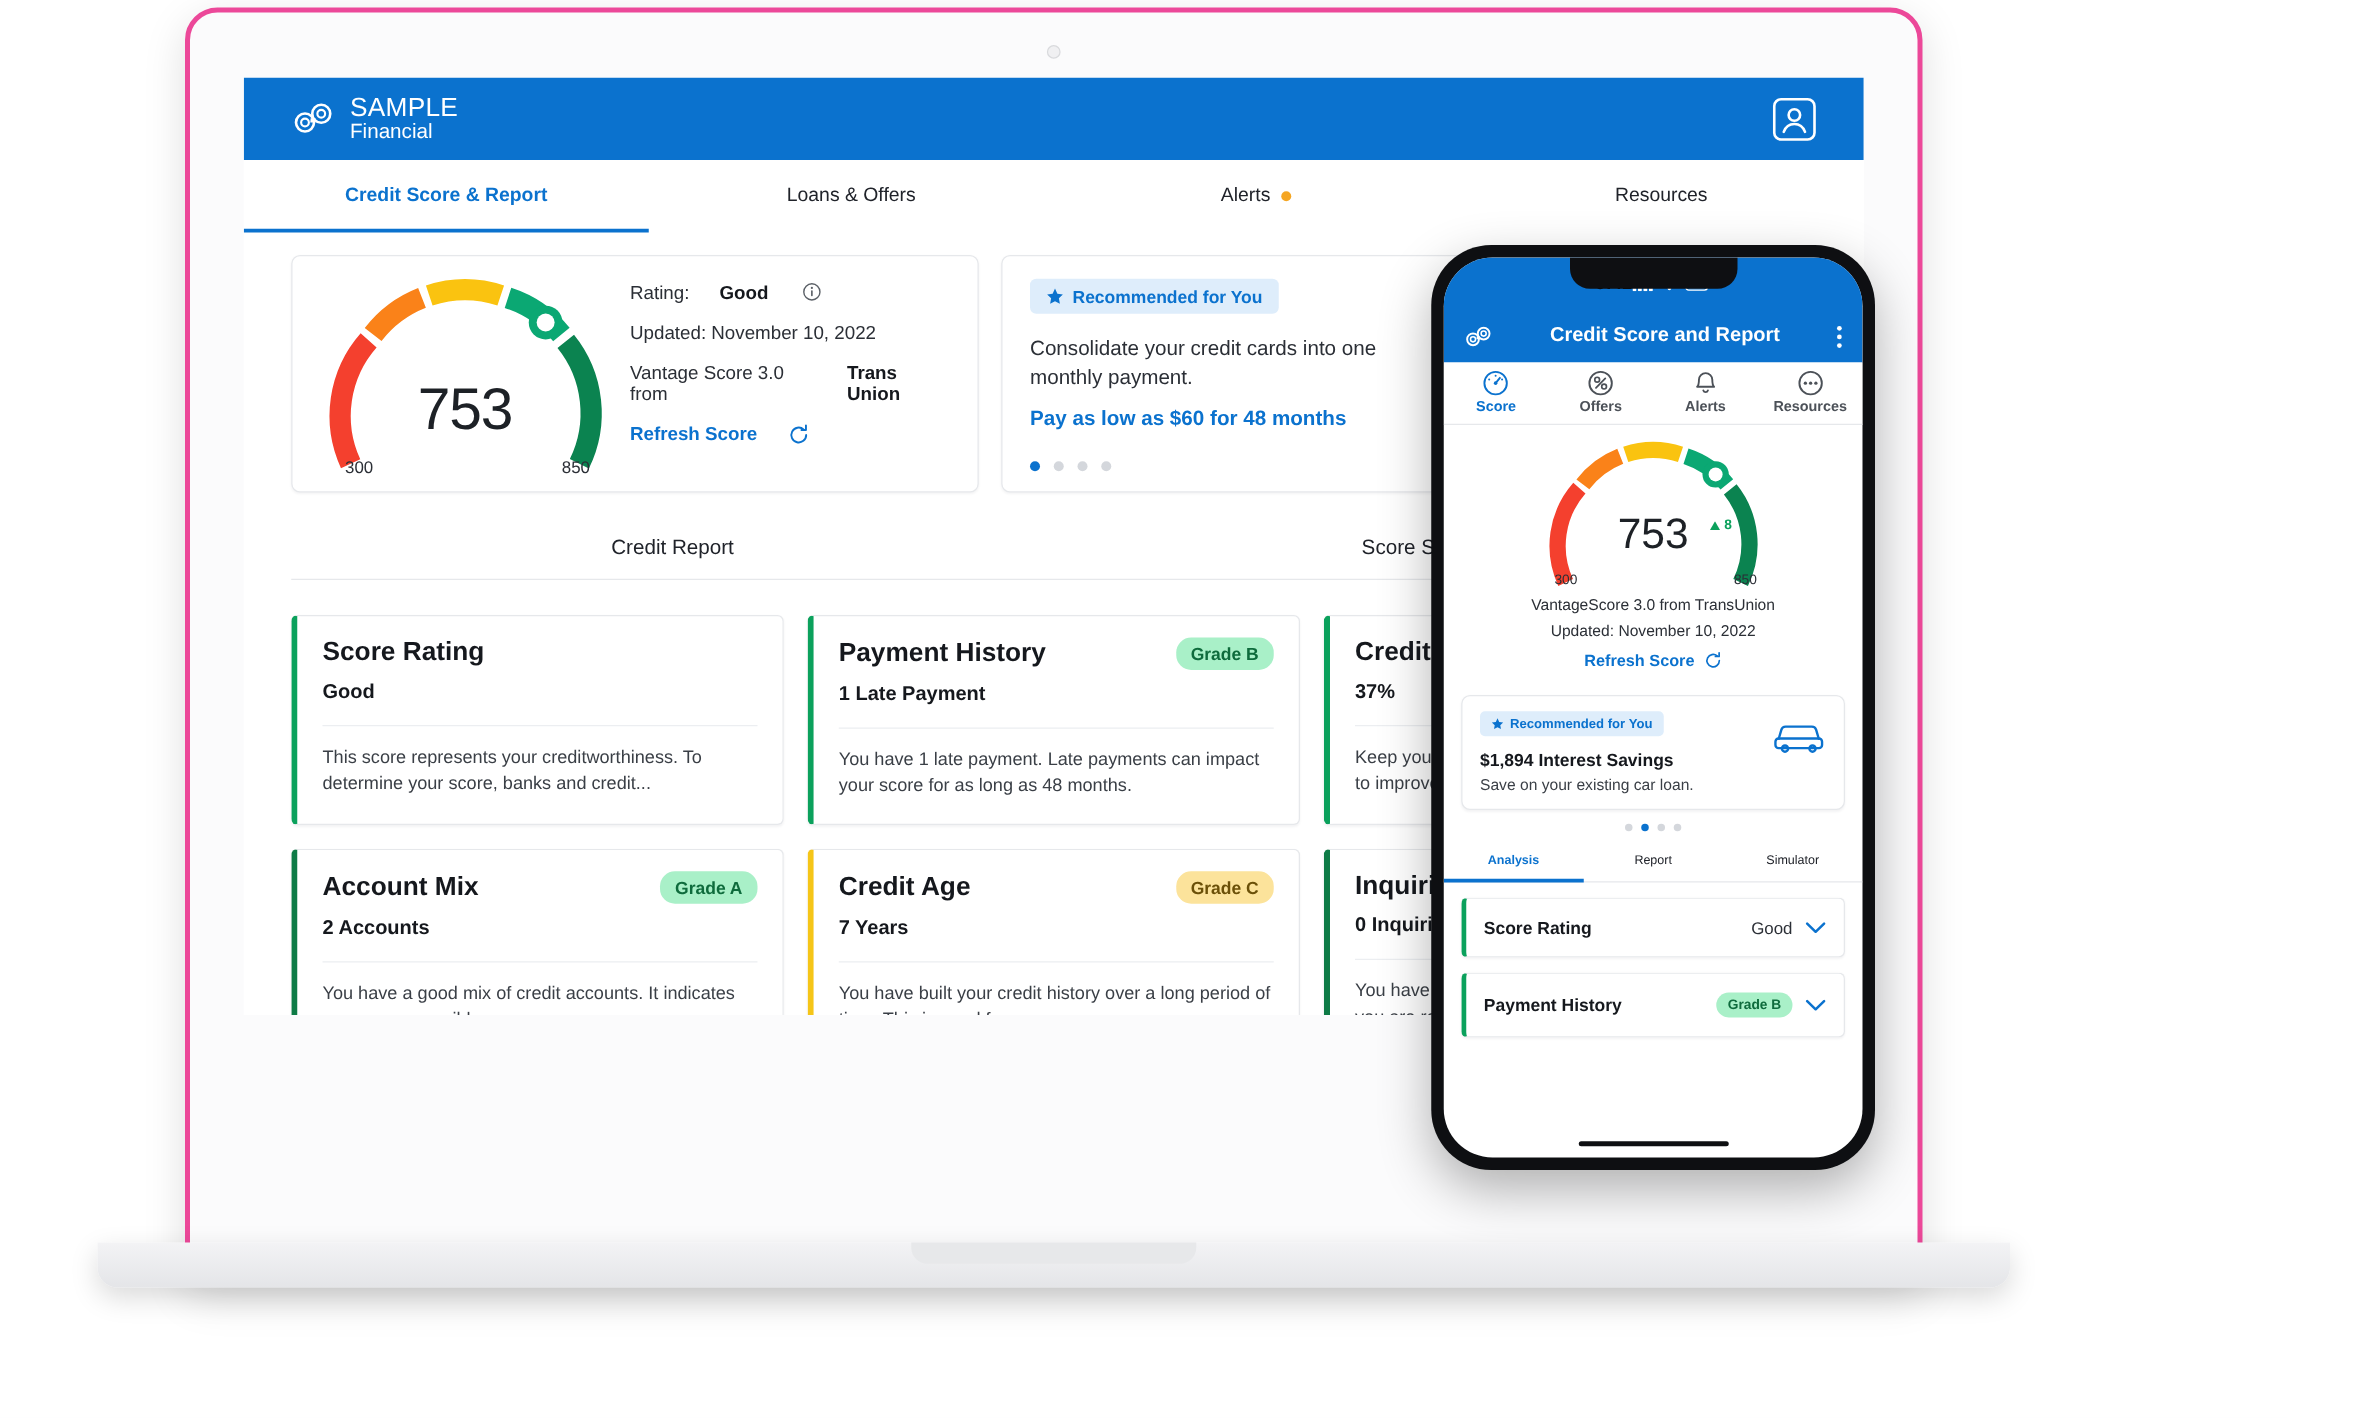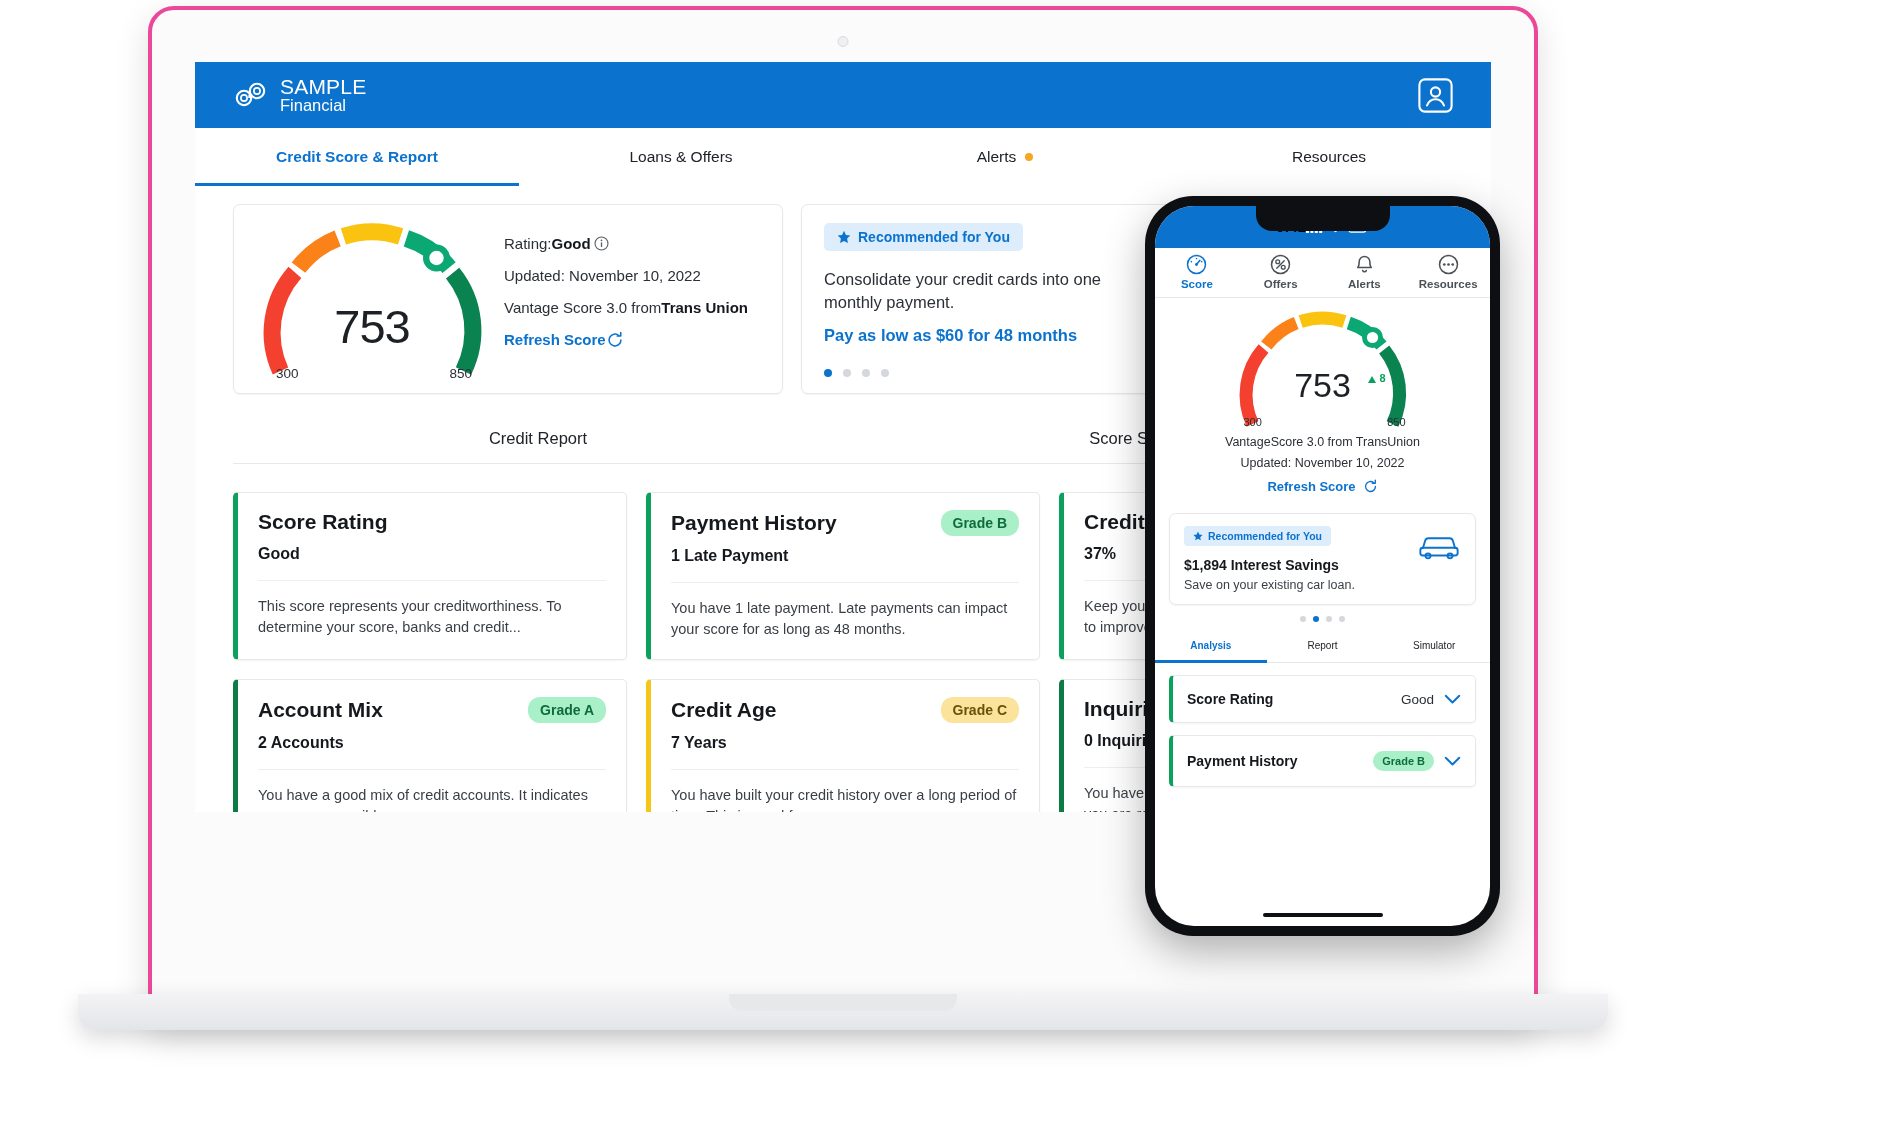--- a/index.html
+++ b/index.html
@@ -82,21 +82,21 @@
     position: absolute; left: 0; right: 0; top: 80px; text-align: center;
     font-size: 47px; font-weight: 400; color: #1d2126; letter-spacing: -1px;
   }
   .gauge-min, .gauge-max {
     position: absolute; bottom: -2px; font-size: 13.5px; color: #2b2f36;
   }
   .gauge-min { left: 20px; }
   .gauge-max { right: 16px; }
 
   .score-meta { margin-left: 16px; font-size: 15px; color: #2b2f36; }
-  .score-meta .line { margin-bottom: 15px; display: flex; align-items: center; gap: 0; }
+  .score-meta .line { margin-bottom: 15px; display: flex; align-items: flex-start; gap: 24px; }
   .score-meta b { font-weight: 700; color: #15181d; }
   .refresh { color: #0B72CE; font-weight: 700; display: flex; align-items: center; gap: 9px; cursor: pointer; }
 
   
   .promo-card { flex: 1; height: 190px; padding: 18px 22px; position: relative; overflow: hidden; }
   .rec-badge {
     display: inline-flex; align-items: center; gap: 7px;
     background: #DEEDFB; color: #0B72CE; font-weight: 700; font-size: 14px;
     padding: 6px 13px; border-radius: 5px;
   }
@@ -419,20 +419,35 @@
             <circle cx="8" cy="10.1" r="1.5" fill="#fff"></circle>
           </svg>
           <svg width="21" height="11" viewBox="0 0 22 11">
             <rect x=".7" y=".7" width="18" height="9.6" rx="2.4" fill="none" stroke="#fff" stroke-width="1.2"></rect>
             <rect x="2.3" y="2.3" width="14.8" height="6.4" rx="1.4" fill="#fff"></rect>
             <path d="M20.4 3.9v3.2a1.8 1.8 0 0 0 0-3.2z" fill="#fff"></path>
           </svg>
         </span>
       </div>
 
+      <div class="phone-appbar">
+        <svg width="24" height="17" viewBox="0 0 36 26">
+          <circle cx="11" cy="16" r="7.2" fill="none" stroke="#fff" stroke-width="2.4"></circle>
+          <circle cx="11" cy="16" r="3.1" fill="none" stroke="#fff" stroke-width="1.9"></circle>
+          <circle cx="24" cy="9" r="7.2" fill="none" stroke="#fff" stroke-width="2.4"></circle>
+          <circle cx="24" cy="9" r="3.1" fill="none" stroke="#fff" stroke-width="1.9"></circle>
+          <path d="M15.5 12.5 L19.5 12.5 L19.2 16 L15.2 16 Z" fill="#fff"></path>
+        </svg>
+        <div class="phone-title">Credit Score and Report</div>
+        <svg width="5" height="19" viewBox="0 0 5 19">
+          <circle cx="2.5" cy="2.6" r="1.9" fill="#fff"></circle>
+            <circle cx="2.5" cy="9.5" r="1.9" fill="#fff"></circle>
+            <circle cx="2.5" cy="16.4" r="1.9" fill="#fff"></circle>
+        </svg>
+      </div>
 
       <div class="phone-nav">
         <div class="pnav active">
           <svg width="21" height="21" viewBox="0 0 22 22">
             <circle cx="11" cy="11" r="9.4" fill="none" stroke="#0B72CE" stroke-width="1.6"></circle>
             <path d="M11 11 L14.6 6.6" stroke="#0B72CE" stroke-width="1.6" stroke-linecap="round"></path>
             <circle cx="11" cy="11" r="1.5" fill="#0B72CE"></circle>
             <circle cx="5.6" cy="8" r=".85" fill="#0B72CE"></circle>
               <circle cx="11" cy="4.8" r=".85" fill="#0B72CE"></circle>
               <circle cx="16.4" cy="8" r=".85" fill="#0B72CE"></circle>

